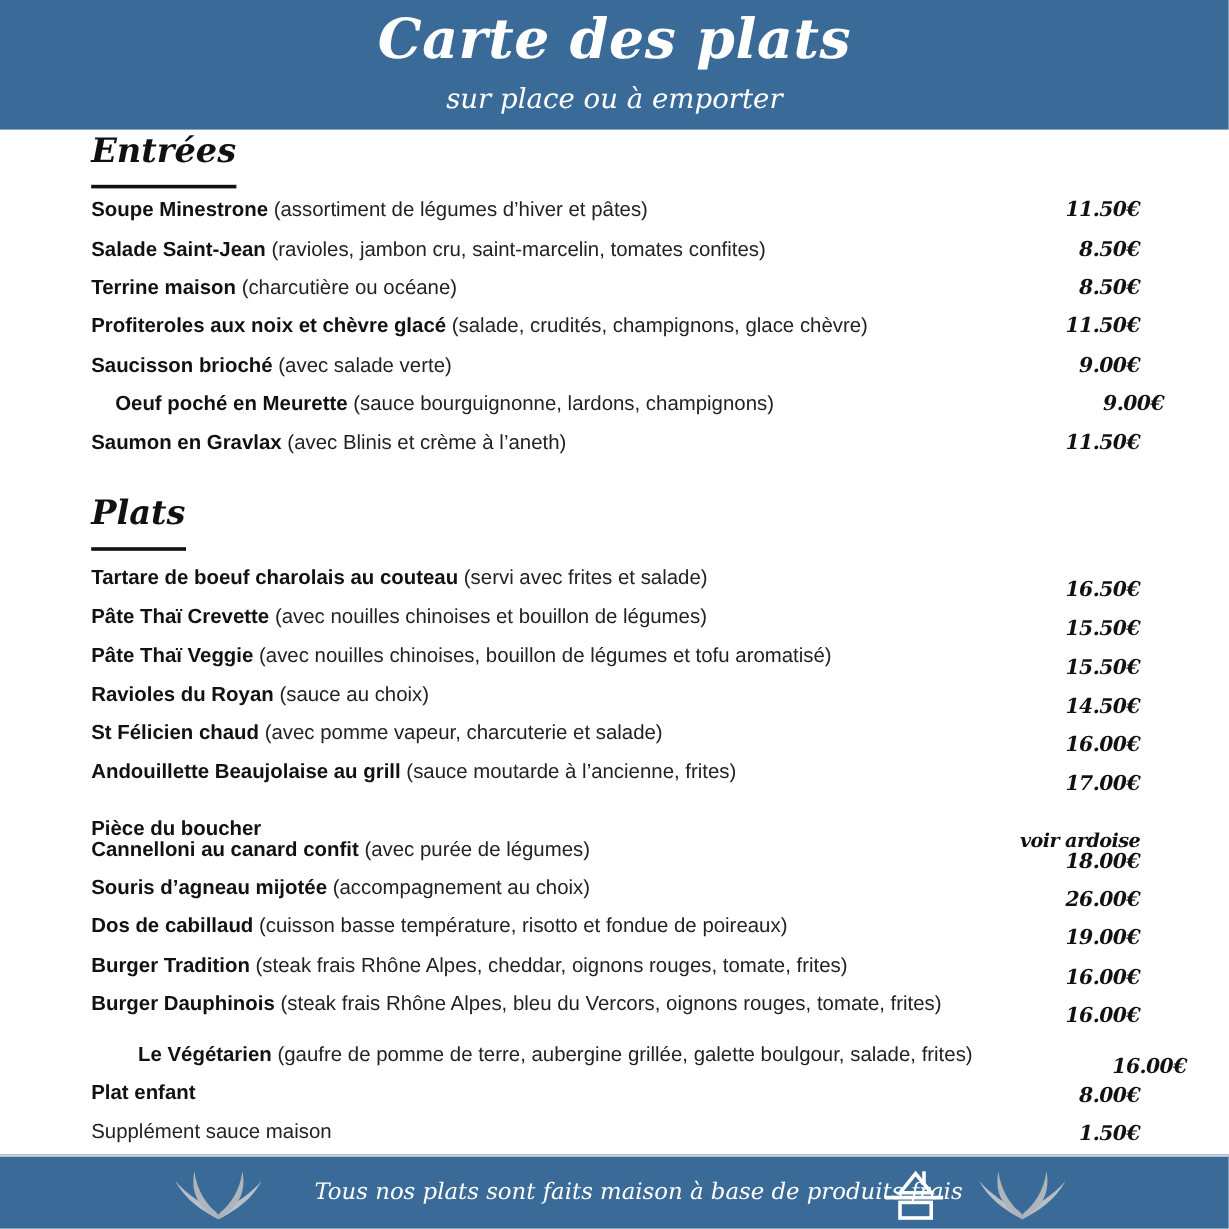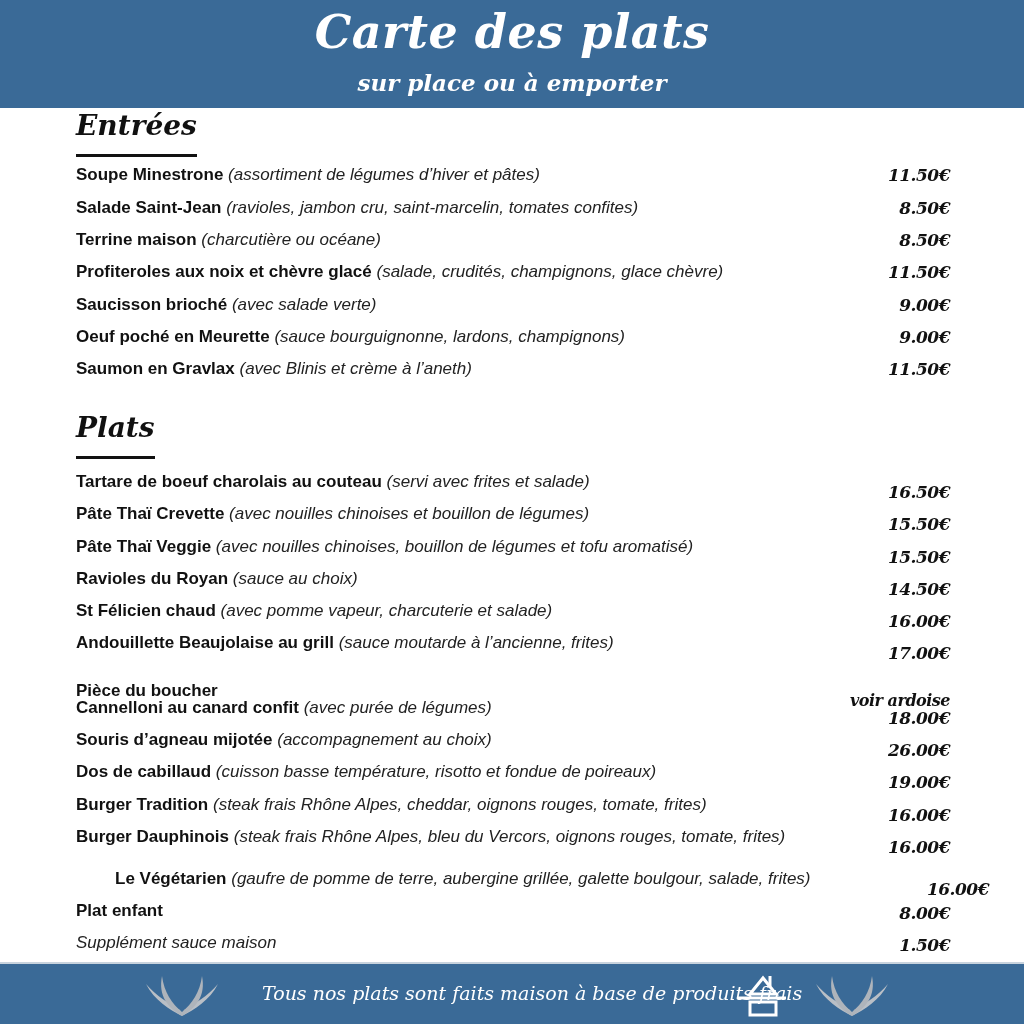--- a/index.html
+++ b/index.html
@@ -12,40 +12,40 @@
       text-align: center; color: #ffffff;
     }
     .header .title {
       position: absolute; left: 0; right: 0; top: 4px;
       font-family: "DejaVu Serif", serif; font-style: italic; font-weight: bold;
       font-size: 46px; letter-spacing: 0.5px; line-height: 56px;
       padding-left: 0;
     }
     .header .subtitle {
       position: absolute; left: 0; right: 0; top: 68px;
-      font-family: "DejaVu Serif", serif; font-style: italic; font-weight: bold;
+      font-family: "DejaVu Serif", serif; font-style: italic; font-weight: normal;
       font-size: 23px; line-height: 30px;
     }
 
     .section-title {
       position: absolute; left: 76px;
       font-family: "DejaVu Serif", serif; font-style: italic; font-weight: bold;
       font-size: 28px; line-height: 32px; color: #111;
       border-bottom: 3px solid #111; padding-bottom: 12px;
     }
 
     .row {
       position: absolute; left: 76px; width: 874px; height: 28px;
     }
     .row .item {
       position: absolute; left: 0; top: 0;
       font-size: 17px; line-height: 22px; white-space: nowrap;
     }
     .row .name { font-weight: bold; color: #111; }
-    .row .desc { font-style: italic; color: #222; }
+    .row .desc { color: #222; }
     .row .price {
       position: absolute; right: 0;
       font-family: "DejaVu Serif", serif; font-style: italic; font-weight: bold;
       font-size: 17px; line-height: 22px; color: #111; letter-spacing: -0.5px;
       white-space: nowrap;
     }
     .row.entree .price { top: 0; }
     .row.plat .price { top: 10px; }
     .row.flat .price { top: 2px; }
 
@@ -85,21 +85,21 @@
   <div class="price">8.50€</div>
 </div>
 <div class="row entree" style="top:261px;">
   <div class="item"><span class="name">Profiteroles aux noix et chèvre glacé</span> <span class="desc">(salade, crudités, champignons, glace chèvre)</span></div>
   <div class="price">11.50€</div>
 </div>
 <div class="row entree" style="top:294px;">
   <div class="item"><span class="name">Saucisson brioché</span> <span class="desc">(avec salade verte)</span></div>
   <div class="price">9.00€</div>
 </div>
-<div class="row entree" style="top:326px;">
+<div class="row entree" style="top:326px;margin-left:20px;">
   <div class="item"><span class="name">Oeuf poché en Meurette</span> <span class="desc">(sauce bourguignonne, lardons, champignons)</span></div>
   <div class="price">9.00€</div>
 </div>
 <div class="row entree" style="top:358px;">
   <div class="item"><span class="name">Saumon en Gravlax</span> <span class="desc">(avec Blinis et crème à l’aneth)</span></div>
   <div class="price">11.50€</div>
 </div>
 
 <div class="section-title" style="top:412px;">Plats</div>
 

